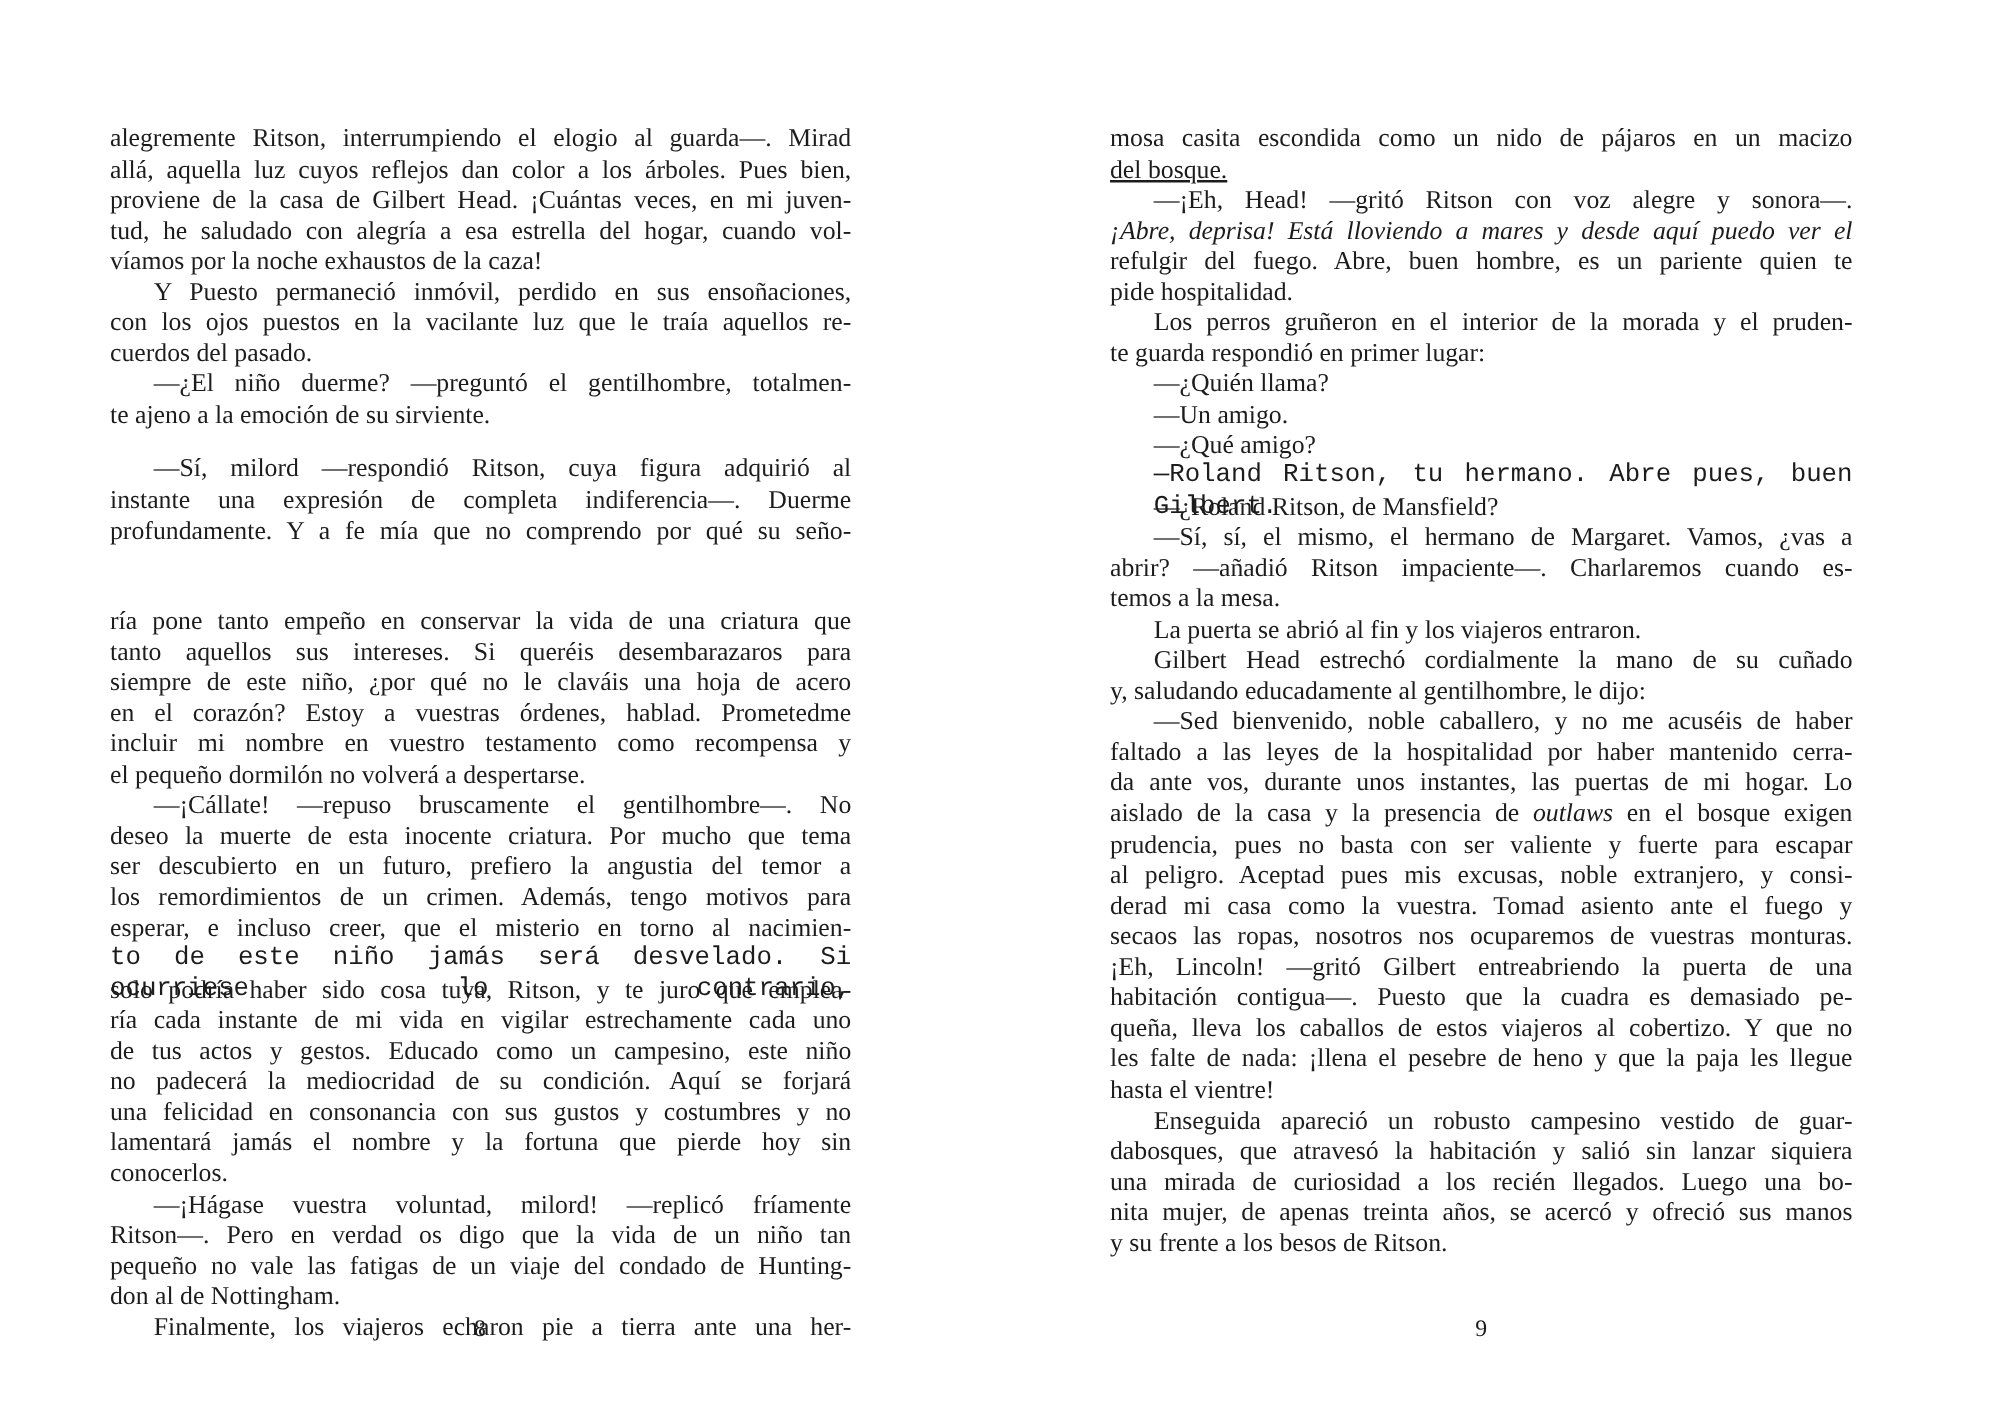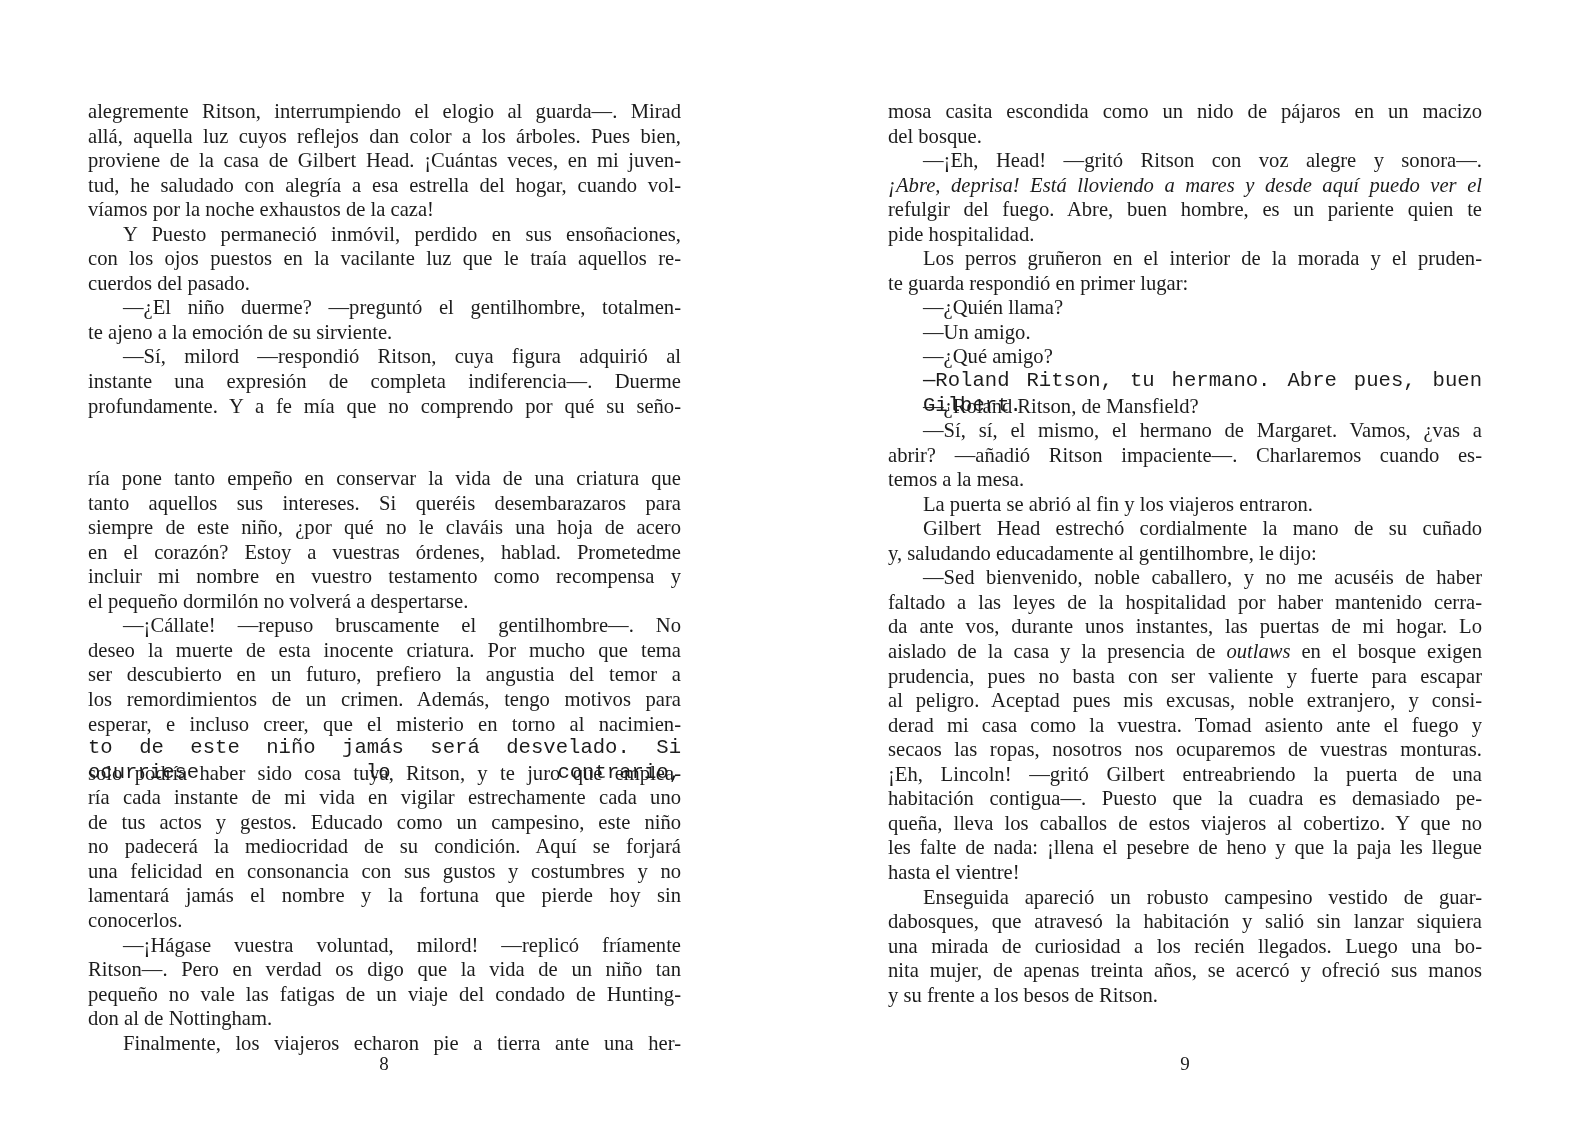--- a/index.html
+++ b/index.html
@@ -67,21 +67,21 @@
       <span class="line" style="white-space: normal;"><span>alegremente Ritson, interrumpiendo el elogio al guarda—. Mirad</span></span>
       <span class="line" style="white-space: normal;"><span>allá, aquella luz cuyos reflejos dan color a los árboles. Pues bien,</span></span>
       <span class="line" style="white-space: normal;"><span>proviene de la casa de Gilbert Head. ¡Cuántas veces, en mi juven-</span></span>
       <span class="line" style="white-space: normal;"><span>tud, he saludado con alegría a esa estrella del hogar, cuando vol-</span></span>
       <span class="line last" style="white-space: normal;"><span>víamos por la noche exhaustos de la caza!</span></span>
       <span class="line indent" style="white-space: normal;"><span>Y Puesto permaneció inmóvil, perdido en sus ensoñaciones,</span></span>
       <span class="line" style="white-space: normal;"><span>con los ojos puestos en la vacilante luz que le traía aquellos re-</span></span>
       <span class="line last" style="white-space: normal;"><span>cuerdos del pasado.</span></span>
       <span class="line indent" style="white-space: normal;"><span>—¿El niño duerme? —preguntó el gentilhombre, totalmen-</span></span>
       <span class="line last" style="white-space: normal;"><span>te ajeno a la emoción de su sirviente.</span></span>
-      <span class="line indent" style="white-space: normal;"><span>—Sí, milord —respondió Ritson, cuya figura adquirió al</span></span>
+      <span class="line indent" style="white-space: normal; margin-top: 19px;"><span>—Sí, milord —respondió Ritson, cuya figura adquirió al</span></span>
       <span class="line" style="white-space: normal;"><span>instante una expresión de completa indiferencia—. Duerme</span></span>
       <span class="line" style="white-space: normal;"><span>profundamente. Y a fe mía que no comprendo por qué su seño-</span></span>
       <span class="line" style="white-space: normal; margin-top: 48px;"><span>ría pone tanto empeño en conservar la vida de una criatura que</span></span>
       <span class="line" style="white-space: normal;"><span>tanto aquellos sus intereses. Si queréis desembarazaros para</span></span>
       <span class="line" style="white-space: normal;"><span>siempre de este niño, ¿por qué no le claváis una hoja de acero</span></span>
       <span class="line" style="white-space: normal;"><span>en el corazón? Estoy a vuestras órdenes, hablad. Prometedme</span></span>
       <span class="line" style="white-space: normal;"><span>incluir mi nombre en vuestro testamento como recompensa y</span></span>
       <span class="line last" style="white-space: normal;"><span>el pequeño dormilón no volverá a despertarse.</span></span>
       <span class="line indent" style="white-space: normal;"><span>—¡Cállate! —repuso bruscamente el gentilhombre—. No</span></span>
       <span class="line" style="white-space: normal;"><span>deseo la muerte de esta inocente criatura. Por mucho que tema</span></span>
@@ -101,21 +101,21 @@
       <span class="line" style="white-space: normal;"><span>pequeño no vale las fatigas de un viaje del condado de Hunting-</span></span>
       <span class="line last" style="white-space: normal;"><span>don al de Nottingham.</span></span>
       <span class="line indent" style="white-space: normal;"><span>Finalmente, los viajeros echaron pie a tierra ante una her-</span></span>
     </div>
   <div class="page-number">8</div>
 </div>
 
 <div class="page page-right">
   <div class="text-block">
       <span class="line" style="white-space: normal;"><span>mosa casita escondida como un nido de pájaros en un macizo</span></span>
-      <span class="line last" style="white-space: normal;"><span>del bosque.</span></span>
+      <span class="line last" style="white-space: normal; text-decoration: underline;"><span>del bosque.</span></span>
       <span class="line indent" style="white-space: normal;"><span>—¡Eh, Head! —gritó Ritson con voz alegre y sonora—.</span></span>
       <span class="line" style="white-space: normal; font-style: italic;"><span>¡Abre, deprisa! Está lloviendo a mares y desde aquí puedo ver el</span></span>
       <span class="line" style="white-space: normal;"><span>refulgir del fuego. Abre, buen hombre, es un pariente quien te</span></span>
       <span class="line last" style="white-space: normal;"><span>pide hospitalidad.</span></span>
       <span class="line indent" style="white-space: normal;"><span>Los perros gruñeron en el interior de la morada y el pruden-</span></span>
       <span class="line last" style="white-space: normal;"><span>te guarda respondió en primer lugar:</span></span>
       <span class="line indent last" style="white-space: normal;"><span>—¿Quién llama?</span></span>
       <span class="line indent last" style="white-space: normal;"><span>—Un amigo.</span></span>
       <span class="line indent last" style="white-space: normal;"><span>—¿Qué amigo?</span></span>
       <span class="line indent last" style="white-space: normal; font-family: Liberation Mono, monospace;"><span>—Roland Ritson, tu hermano. Abre pues, buen Gilbert.</span></span>

